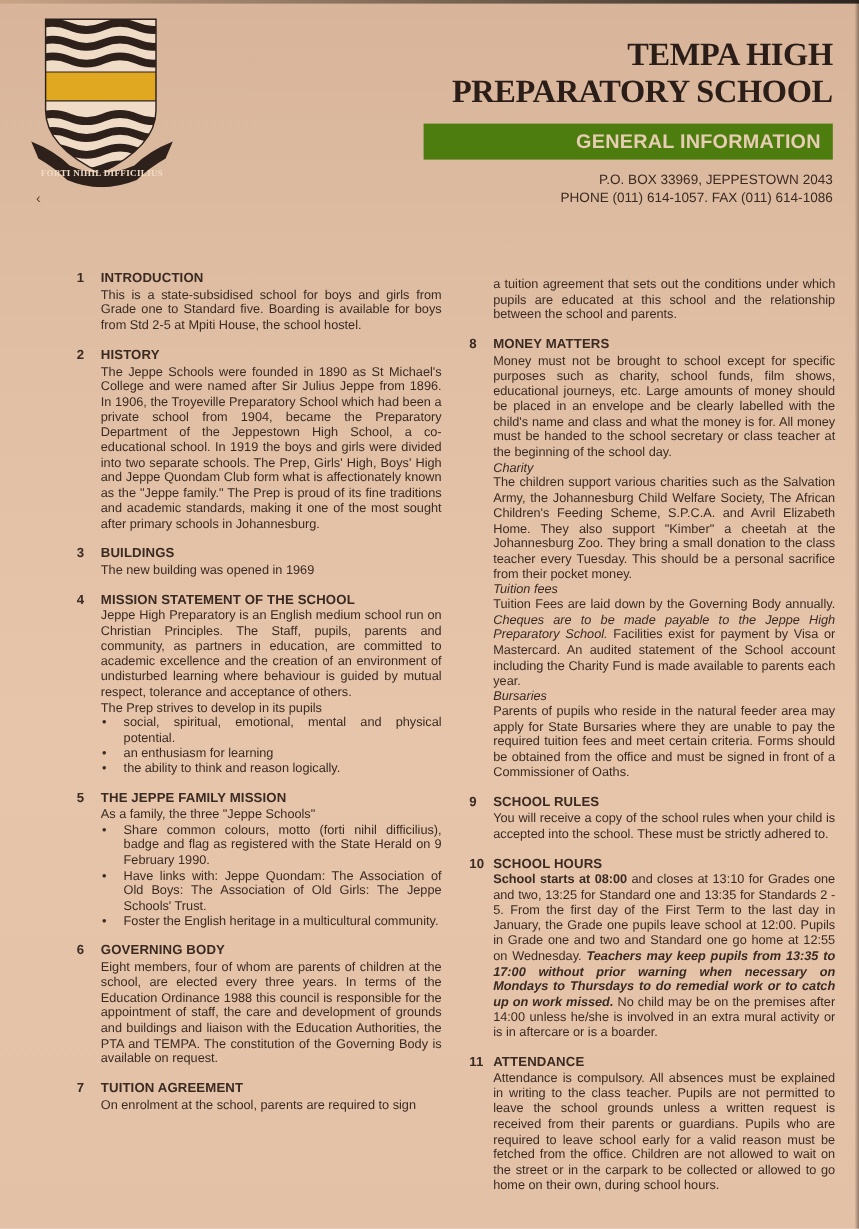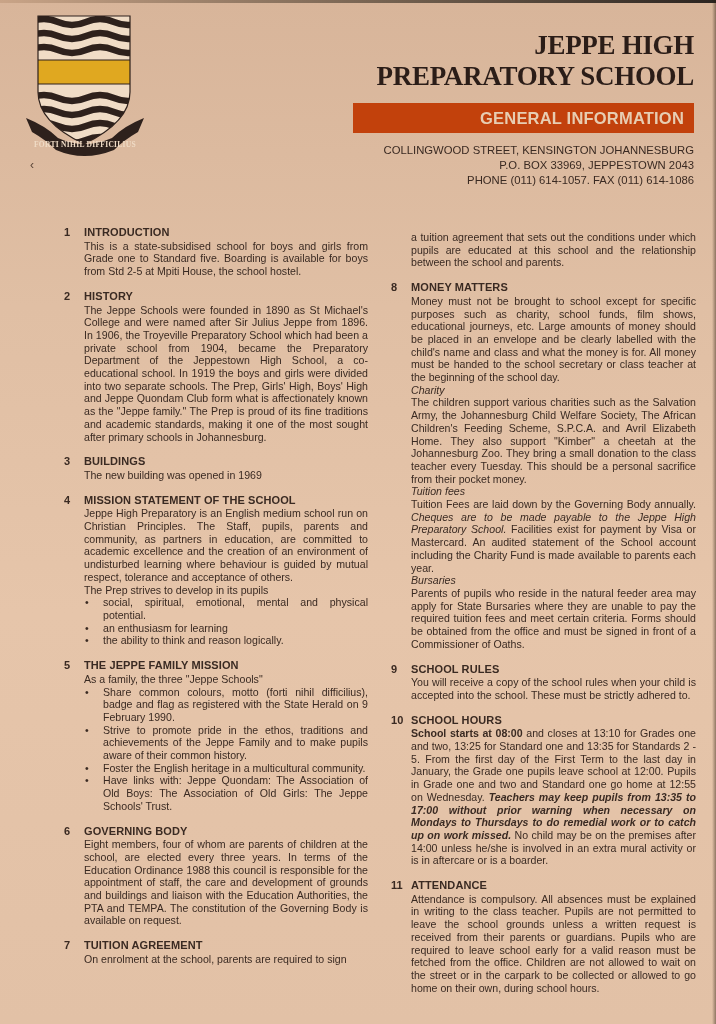--- a/index.html
+++ b/index.html
@@ -21,21 +21,21 @@
   .crest { position: absolute; left: 24px; top: 14px; width: 122px; height: 142px; }
   .school-name {
     position: absolute; right: 22px; top: 32px; text-align: right;
     font-family: "Liberation Serif", serif; font-weight: bold;
     color: #2b1d18; line-height: 1.0; letter-spacing: -0.3px;
   }
   .school-name .l1 { font-size: 27px; display: block; }
   .school-name .l2 { font-size: 27px; display: block; margin-top: 4px; }
   .banner {
     position: absolute; left: 353px; top: 103px; width: 341px; height: 30px;
-    background: #c2410c; color: #e7cdb2;
+    background: #4d7c0f; color: #e7cdb2;
     font-weight: bold; font-size: 16.5px; text-align: right;
     box-sizing: border-box; padding: 6px 10px 0 0; letter-spacing: 0.2px;
   }
   .address {
     position: absolute; right: 22px; top: 143px; text-align: right;
     font-size: 11.3px; line-height: 15px; color: #3a2a22;
   }
   .col { position: absolute; font-size: 10.6px; line-height: 12.7px; }
   .col.left { left: 64px; top: 226px; width: 304px; }
   .col.right { left: 391px; top: 231px; width: 305px; }
@@ -82,26 +82,25 @@
       <line x1="0" y1="70" x2="122" y2="70" stroke="#2e211c" stroke-width="1"></line>
     </g>
     <path d="M14 2 H106 V78 Q106 108 60 130 Q14 108 14 78 Z" fill="none" stroke="#2e211c" stroke-width="1.2"></path>
     <path d="M2 104 Q22 112 34 124 Q60 136 88 124 Q100 112 120 104 L114 118 Q100 126 90 136 Q60 148 32 136 Q22 126 8 118 Z" fill="#2e211c"></path>
     <text x="61" y="133" text-anchor="middle" font-family="Liberation Serif, serif" font-size="7.5" font-weight="bold" fill="#f0dcc6" letter-spacing="0.3">FORTI NIHIL DIFFICILIUS</text>
   </svg>
 </div>
 <span class="stray">‹</span>
 
 <div class="school-name">
-  <span class="l1">JEPPE HIGH</span>
+  <span class="l1">TEMPA HIGH</span>
   <span class="l2">PREPARATORY SCHOOL</span>
 </div>
 <div class="banner">GENERAL INFORMATION</div>
 <div class="address">
-  <div>COLLINGWOOD STREET, KENSINGTON JOHANNESBURG</div>
   <div>P.O. BOX 33969, JEPPESTOWN 2043</div>
   <div>PHONE (011) 614-1057. FAX (011) 614-1086</div>
 </div>
 
 <div class="col left">
 
   <div class="section">
     <div class="sec-head">
       <span class="sec-num">1</span>
       <span>INTRODUCTION</span>
@@ -149,23 +148,22 @@
 
   <div class="section">
     <div class="sec-head">
       <span class="sec-num">5</span>
       <span>THE JEPPE FAMILY MISSION</span>
     </div>
     <div class="sec-body">
       <p>As a family, the three "Jeppe Schools"</p>
       <ul class="bullets">
         <li>Share common colours, motto (forti nihil difficilius), badge and flag as registered with the State Herald on 9 February 1990.</li>
-        <li>Strive to promote pride in the ethos, traditions and achievements of the Jeppe Family and to make pupils aware of their common history.</li>
+        <li>Have links with: Jeppe Quondam: The Association of Old Boys: The Association of Old Girls: The Jeppe Schools' Trust.</li>
         <li>Foster the English heritage in a multicultural community.</li>
-        <li>Have links with: Jeppe Quondam: The Association of Old Boys: The Association of Old Girls: The Jeppe Schools' Trust.</li>
       </ul>
     </div>
   </div>
 
   <div class="section">
     <div class="sec-head">
       <span class="sec-num">6</span>
       <span>GOVERNING BODY</span>
     </div>
     <div class="sec-body">

